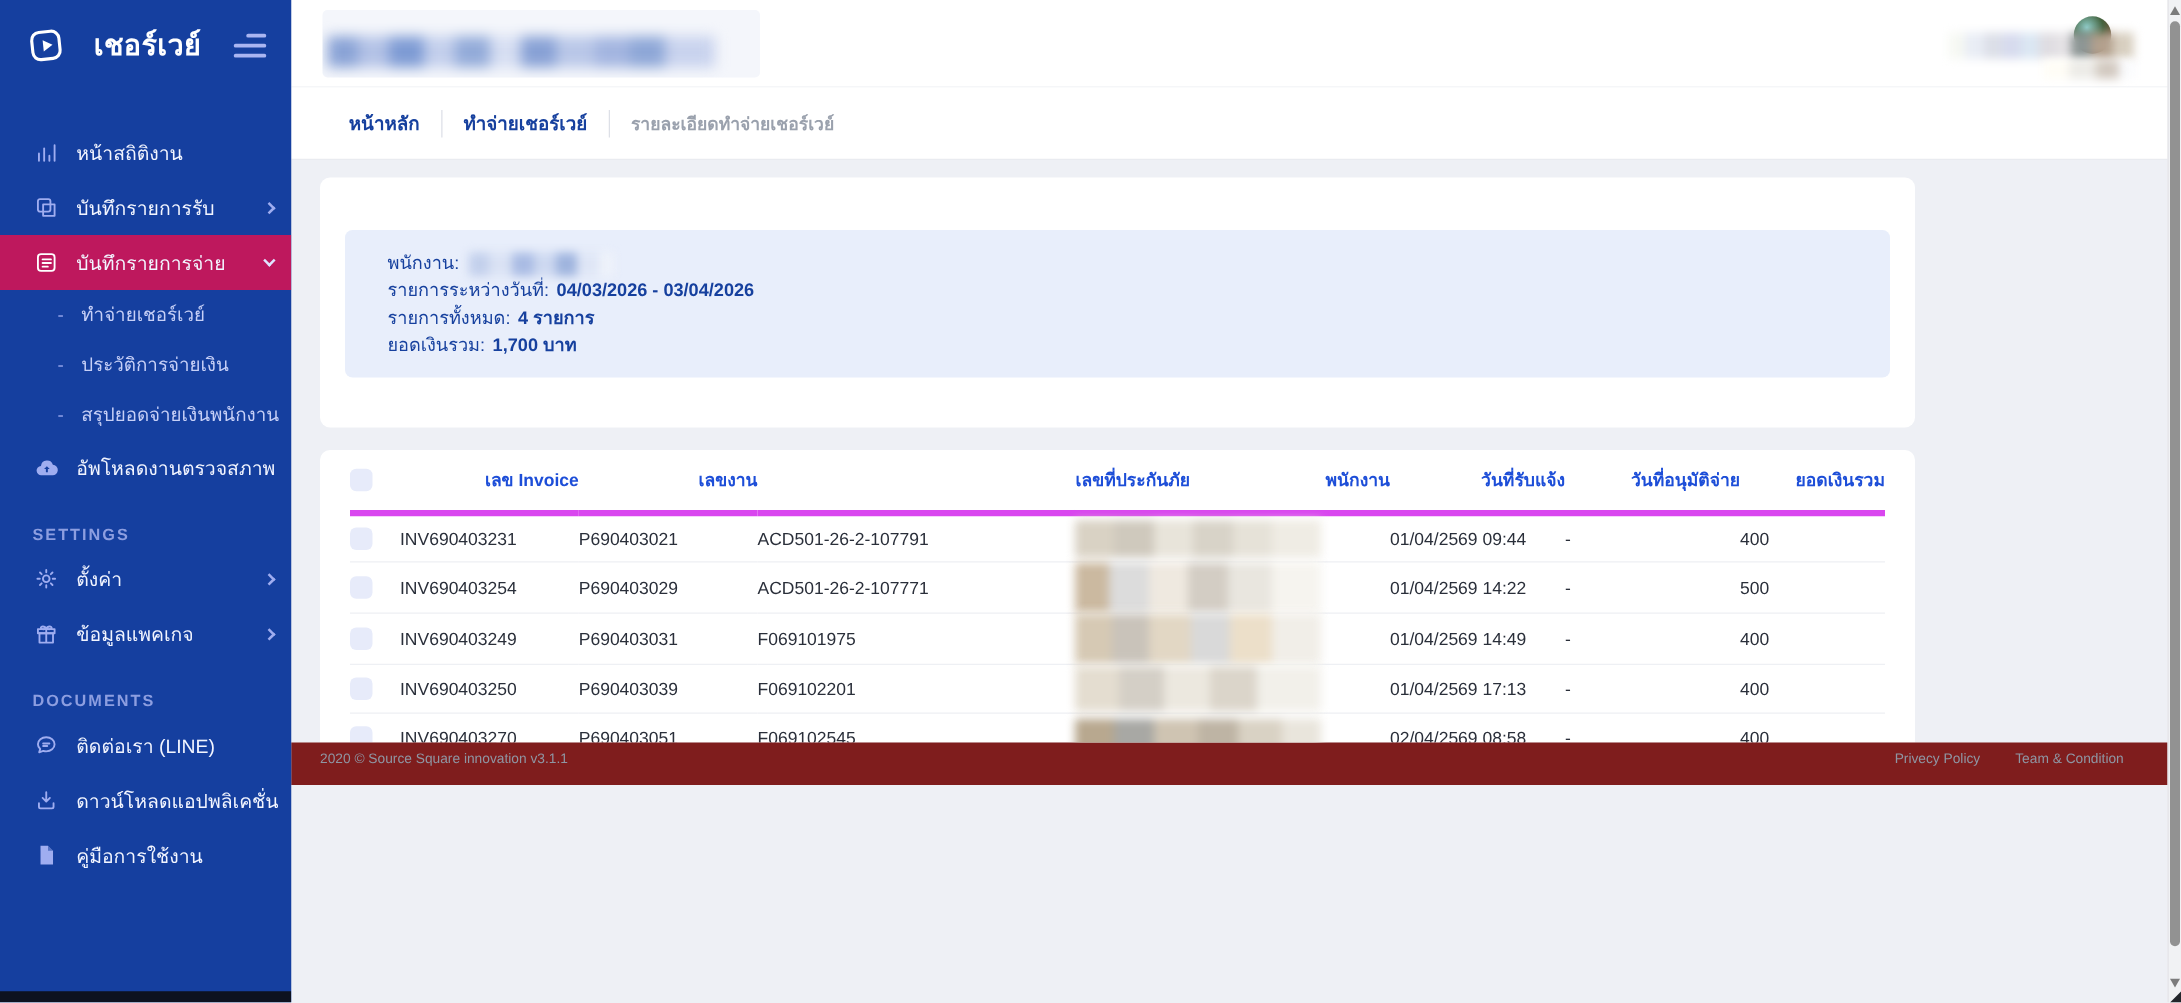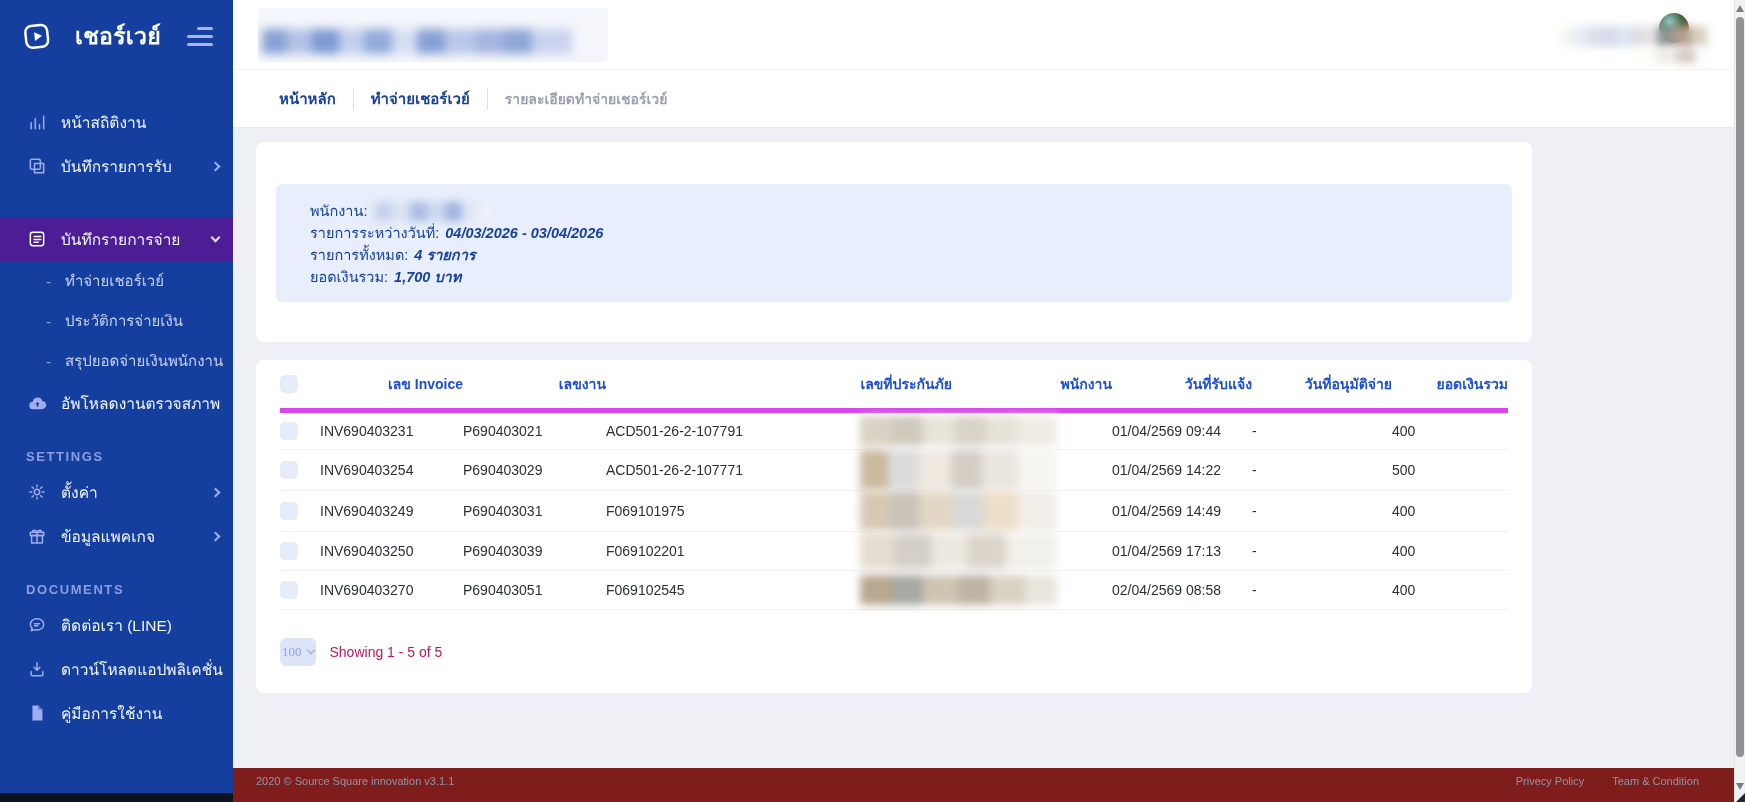--- a/index.html
+++ b/index.html
@@ -19,34 +19,34 @@
   .logo-text { color:#fff; font-size:23px; font-weight:bold; letter-spacing:.3px; }
   .hamburger { display:flex; flex-direction:column; gap:5px; align-items:flex-end; cursor:pointer; padding:4px 2px; }
   .hamburger span { display:block; height:3px; background:#a9b5f2; border-radius:2px; }
   .h-short { width:16px; } .h-long { width:26px; }
 
   nav { margin-top:46px; }
   .nav-item { display:flex; align-items:center; height:44px; padding:0 14px 0 26px;
               color:#f2f5ff; font-size:15.5px; cursor:pointer; white-space:nowrap; }
   .nav-item .icn { width:22px; height:22px; margin-right:13px; color:#9fadf0; flex-shrink:0;
                    display:flex; align-items:center; justify-content:center; }
-  .nav-item.active { background:#4c1d95;margin-top:29px; }
+  .nav-item.active { background:#be185d; }
   .nav-item.active .icn { color:#dfe5ff; }
   .chev { margin-left:auto; display:flex; align-items:center; }
   .cvr { width:7px; height:7px; border-right:2px solid #9fadf0; border-bottom:2px solid #9fadf0; transform:rotate(-45deg); }
   .cvd { width:7px; height:7px; border-right:2px solid #dfe5ff; border-bottom:2px solid #dfe5ff; transform:rotate(45deg); margin-top:-3px; }
   .sub-item { display:flex; align-items:center; height:40px; padding-left:46px;
               color:#c7d0f7; font-size:15px; cursor:pointer; white-space:nowrap; }
   .sub-item .dash { margin-right:14px; color:#8fa0e8; }
   .section-label { padding:0 26px; margin:24px 0 6px; color:#8d9ee0; font-size:13px;
                    font-weight:bold; letter-spacing:1.6px; }
   .sidebar-strip { position:absolute; left:0; right:0; bottom:0; height:9px; background:#0d1220; }
 
   
-  .main { flex:1; min-width:0; display:flex; flex-direction:column; height:802px; background:#eef0f5; }
+  .main { flex:1; min-width:0; display:flex; flex-direction:column; height:628px; background:#eef0f5; }
 
   .topbar { height:70px; flex-shrink:0; background:#fff; border-bottom:1px solid #f2f3f6;
             display:flex; align-items:center; justify-content:space-between; padding:0 30px 0 25px; }
   .company-redact { position:relative; width:350px; height:54px; background:#f4f6fb; border-radius:4px; overflow:hidden; }
   .company-band { position:absolute; left:4px; right:36px; top:21px; height:25px; filter:blur(5px);
     background:linear-gradient(90deg,#8aa3d6 0 8%,#b3c2e6 8% 16%,#7e9bd4 16% 25%,#c3cfec 25% 33%,
       #93abd9 33% 42%,#d6def2 42% 50%,#88a1d5 50% 59%,#b9c7e8 59% 69%,#a3b5e0 69% 78%,
       #8ea7d7 78% 87%,#c9d3ee 87% 100%); }
   .user-box { position:relative; width:170px; height:62px; }
   .avatar { position:absolute; right:26px; top:9px; width:30px; height:30px; border-radius:50%;
@@ -61,21 +61,21 @@
                     display:flex; align-items:center; gap:17px; padding:0 24px 0 46px; }
   .crumb { color:#16409e; font-weight:bold; font-size:15px; cursor:pointer; }
   .crumb.muted { color:#9aa1ad; font-weight:bold; font-size:14px; cursor:default; }
   .crumb-sep { width:1px; height:22px; background:#dde0e7; }
 
   .content { flex:1; padding:10px 0 0 23px; overflow:hidden; }
   .card { background:#fff; border-radius:8px; width:1276px; }
   .summary-card { margin-top:4px; padding:42px 20px 40px; }
   .info-box { background:#e8eefb; border-radius:6px; padding:15px 20px 13px 34px; color:#16409e; font-size:14.5px; }
   .info-line { display:flex; align-items:center; margin:2px 0; line-height:20px; }
-  .info-line b { margin-left:6px;font-style:italic; }
+  .info-line b { margin-left:6px; }
   .emp-band { display:inline-block; width:116px; height:19px; margin-left:8px; border-radius:2px; filter:blur(4px);
     background:linear-gradient(90deg,#c3d0ec 0 14%,#dae2f4 14% 30%,#aabce4 30% 45%,#cdd8f0 45% 60%,
       #9fb4de 60% 75%,#dfe6f6 75% 90%,#eef2fa 90% 100%); }
 
   .table-card { margin-top:18px; padding:0 24px 27px; }
   table { width:100%; border-collapse:collapse; table-layout:fixed; font-size:14px; }
   thead th { text-align:right; font-weight:bold; color:#1d4ed8; height:50px;
              border-bottom:5px solid #d946ef; padding:0; }
   tbody td { height:39px; border-bottom:1px solid #eef0f4; padding:0; color:#2a2f3a; }
   .cb { width:18px; height:18px; background:#e7ebfa; border-radius:5px; cursor:pointer; }

